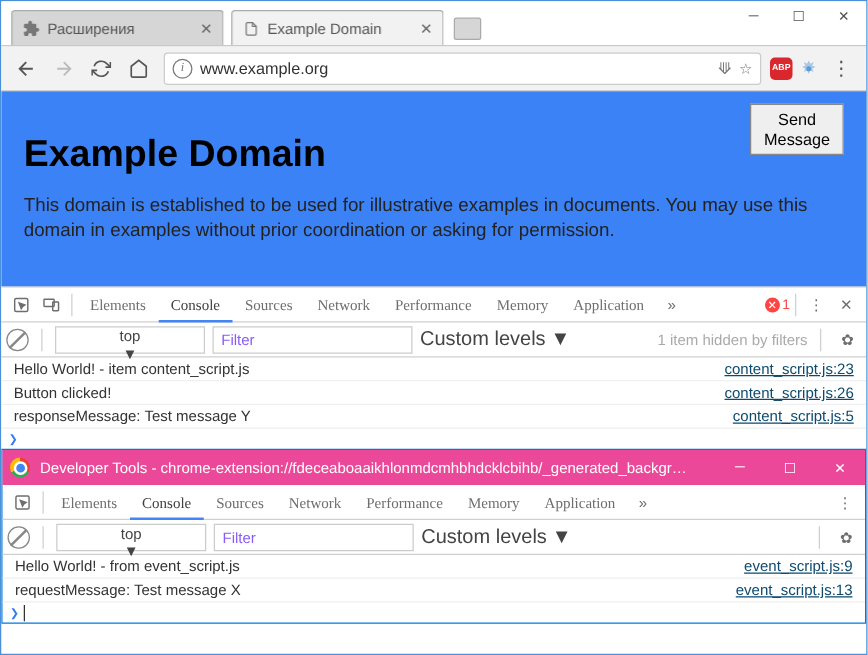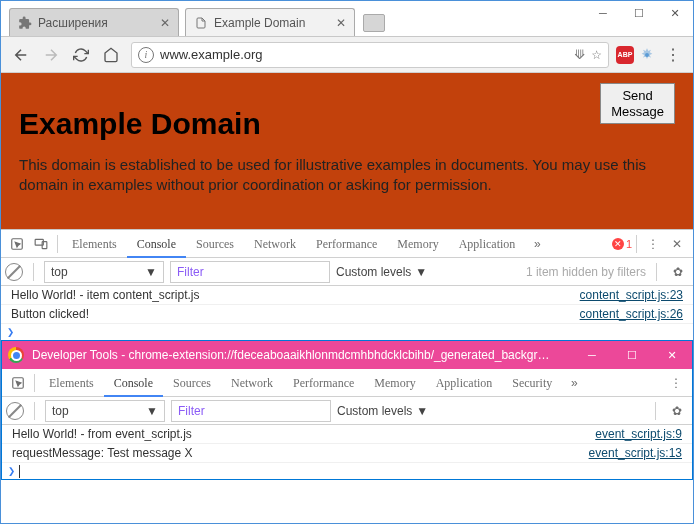--- a/index.html
+++ b/index.html
@@ -15,40 +15,40 @@
 .winctrls { position: absolute; right: 0; top: 0; display: flex; }
 .winbtn { width: 36px; height: 24px; display: flex; align-items: center; justify-content: center; color: #555; font-size: 11px; }
 .addrbar { height: 36px; background: #f2f2f2; display: flex; align-items: center; padding: 0 6px; border-bottom: 1px solid #d0d0d0; gap: 2px; }
 .navbtn { width: 28px; height: 26px; display: flex; align-items: center; justify-content: center; color: #888; border-radius: 3px; }
 .navbtn.enabled { color: #555; }
 .omnibox { flex: 1; height: 26px; border: 1px solid #ccc; border-radius: 3px; background: #fff; display: flex; align-items: center; padding: 0 6px; margin: 0 4px; }
 .omnibox .info { width: 16px; height: 16px; border: 1px solid #777; border-radius: 50%; display: flex; align-items: center; justify-content: center; font-size: 10px; color: #777; margin-right: 6px; font-family: Georgia, serif; font-style: italic; }
 .omnibox .url { flex: 1; color: #333; font-size: 13px; }
 .exticon { width: 20px; height: 20px; display: flex; align-items: center; justify-content: center; }
 .abp { width: 18px; height: 18px; background: #d9272e; border-radius: 4px; display: flex; align-items: center; justify-content: center; color: #fff; font-size: 7px; font-weight: bold; }
-.page { padding: 16px 16px 8px 18px; background: #c2410c; position: relative; height: 156px; }
+.page { padding: 16px 16px 8px 18px; background: #3b82f6; position: relative; height: 156px; }
 .sendbtn { position: absolute; top: 10px; right: 18px; padding: 4px 10px; background: #efefef; border: 1px solid #888; font-size: 13px; text-align: center; line-height: 1.2; }
 .page h1 { font-size: 30px; font-weight: bold; margin: 18px 0 14px 0; color: #000; font-family: Arial, sans-serif; }
 .page p { font-size: 15px; color: #222; line-height: 1.35; font-family: Arial, sans-serif; }
 
 .devtools { border-top: 1px solid #c8c8c8; background: #fff; }
 .dt-tabbar { height: 28px; display: flex; align-items: center; border-bottom: 1px solid #d0d0d0; padding: 0 4px; gap: 0; }
 .dt-ic { width: 24px; height: 24px; display: flex; align-items: center; justify-content: center; color: #6e6e6e; }
 .dt-sep { width: 1px; height: 18px; background: #d0d0d0; margin: 0 4px; }
 .dt-tab { padding: 0 10px; height: 28px; line-height: 28px; color: #6e6e6e; font-size: 12px; font-family: Liberation Serif, serif; }
 .dt-tab.active { color: #404040; border-bottom: 2px solid #4285f4; margin-bottom: -1px; }
 .dt-more { flex: 1; }
 .dt-err { display: flex; align-items: center; gap: 2px; color: #f44; font-size: 11px; }
 .dt-err .c { width: 12px; height: 12px; background: #f44; border-radius: 50%; color: #fff; display: flex; align-items: center; justify-content: center; font-size: 9px; }
 .dt-filterbar { height: 28px; display: flex; align-items: center; border-bottom: 1px solid #d0d0d0; padding: 0 4px; gap: 6px; }
 .dt-no { width: 18px; height: 18px; border: 1.5px solid #888; border-radius: 50%; position: relative; }
 .dt-no::after { content: ''; position: absolute; width: 1.5px; height: 18px; background: #888; left: 7px; top: -1px; transform: rotate(45deg); }
-.dt-select { height: 22px; border: 1px solid #ccc; background: #fff; display: flex; align-items: center; padding: 0 6px; min-width: 120px; font-size: 12px; color: #444; justify-content: space-between; }
+.dt-select { height: 22px; border: 1px solid #ccc; background: #fff; display: flex; align-items: center; padding: 0 6px; min-width: 120px; font-size: 12px; color: #444; justify-content: space-between; flex-direction: column; }
 .dt-input { height: 22px; border: 1px solid #ccc; background: #fff; padding: 0 6px; min-width: 160px; font-size: 12px; color: #8b5cf6; display: flex; align-items: center; }
-.dt-lvl { font-size: 12px; color: #444; display: flex; align-items: center; gap: 4px; }
+.dt-lvl { font-size: 16px; color: #444; display: flex; align-items: center; gap: 4px; }
 .dt-hidden { margin-left: auto; font-size: 12px; color: #aaa; }
 .dt-gear { width: 22px; display: flex; align-items: center; justify-content: center; color: #6e6e6e; }
 .console { font-family: Consolas, monospace; font-size: 12px; }
 .cline { display: flex; padding: 2px 10px; border-bottom: 1px solid #f0f0f0; }
 .cline .msg { flex: 1; color: #333; }
 .cline .src { color: #0c4a6e; text-decoration: underline; }
 .cprompt { padding: 1px 6px; color: #367cf1; font-family: Consolas, monospace; display:flex; align-items:center; gap:4px;}
 .cprompt .cursor { width: 1px; height: 13px; background: #333; display:inline-block; }
 
 .dt-window { border: 1px solid #0078d7; }
@@ -188,20 +188,24 @@
   </div>
   <div class="console">
     <div class="cline">
         <span class="msg">Hello World! - item content_script.js</span>
         <span class="src">content_script.js:23</span>
       </div>
     <div class="cline">
         <span class="msg">Button clicked!</span>
         <span class="src">content_script.js:26</span>
       </div>
+    <div class="cline">
+        <span class="msg">responseMessage: Test message Y</span>
+        <span class="src">content_script.js:5</span>
+      </div>
   </div>
   <div class="cprompt">❯</div>
 </div>
 
 <div class="dt-window">
   <div class="dt-titlebar">
     <span class="chromeicon"></span>
     <span class="ttl">Developer Tools - chrome-extension://fdeceaboaaikhlonmdcmhbhdcklcbihb/_generated_backgr…</span>
     <div class="dt-winctrls">
       <div class="dt-winbtn">─</div>
@@ -217,21 +221,20 @@
         </svg>
       </div>
     <div class="dt-sep"></div>
     <div class="dt-tab">Elements</div>
     <div class="dt-tab active">Console</div>
     <div class="dt-tab">Sources</div>
     <div class="dt-tab">Network</div>
     <div class="dt-tab">Performance</div>
     <div class="dt-tab">Memory</div>
     <div class="dt-tab">Application</div>
-    <div class="dt-tab">Security</div>
     <div class="dt-ic">»</div>
     <div class="dt-more"></div>
     <div class="dt-ic">⋮</div>
   </div>
   <div class="dt-filterbar">
     <div class="dt-no"></div>
     <div class="dt-sep"></div>
     <div class="dt-select">
         <span>top</span>
         <span>▼</span>

